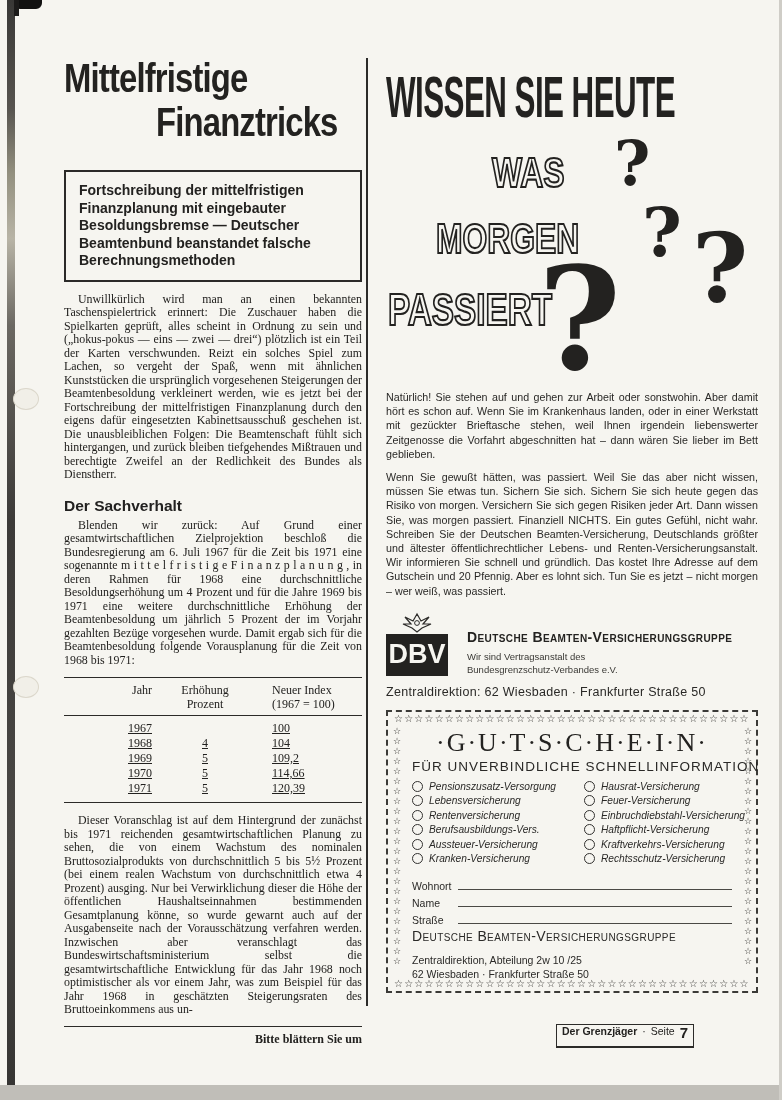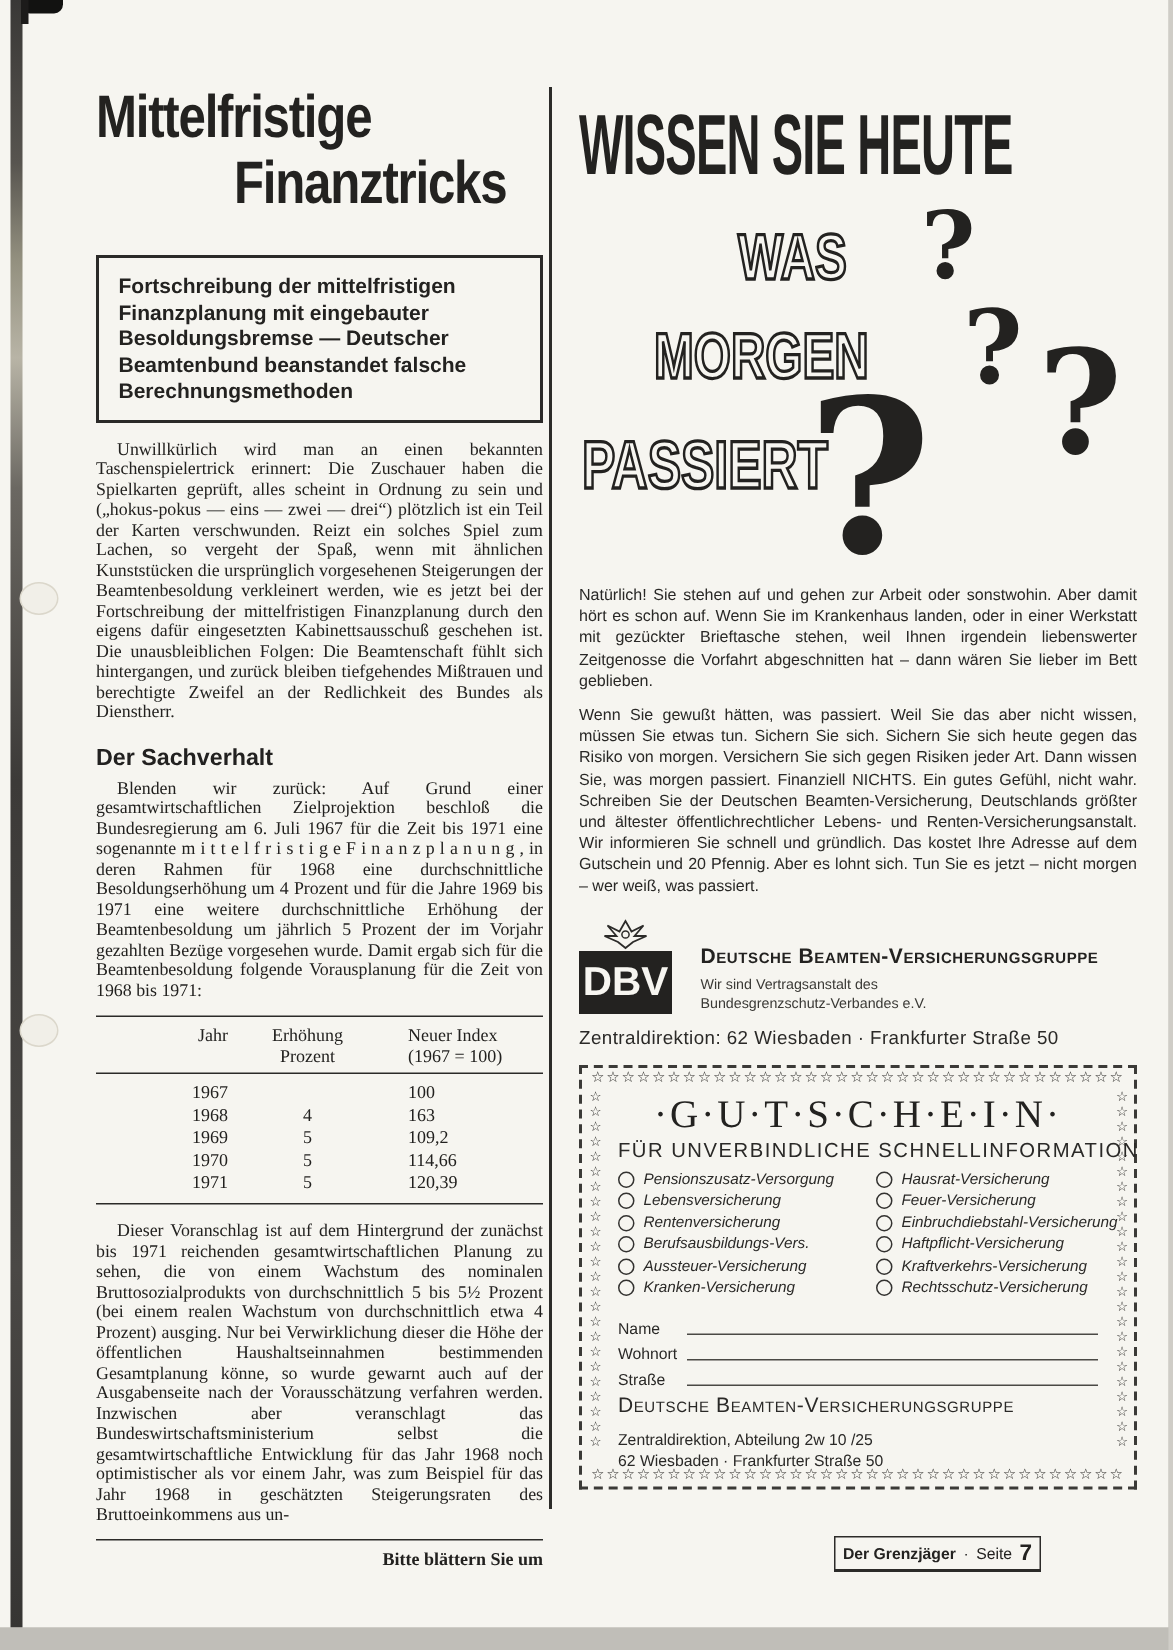--- a/index.html
+++ b/index.html
@@ -26,21 +26,21 @@
   .lead-box{margin-top:26px;border:2px solid #2b2a28;padding:10px 13px;
     font-weight:bold;font-size:14px;line-height:17.5px;color:#232220;}
   .serif{font-family:"Liberation Serif",serif;font-size:11.9px;line-height:13.5px;text-align:justify;color:#22211f;}
   .para{margin-top:11px;text-indent:14px;}
   .section-head{margin:15px 0 4px 0;font-weight:bold;font-size:15.5px;color:#222120;}
   
   .idx-table{margin-top:10px;border-top:1.5px solid #2b2a28;border-bottom:1.5px solid #2b2a28;
     font-family:"Liberation Serif",serif;font-size:12px;color:#22211f;}
   .idx-head{display:flex;padding:5px 0 4px 0;border-bottom:1.2px solid #2b2a28;line-height:14px;}
   .idx-row{display:flex;line-height:15px;}
-  .idx-body{padding:5px 0 6px 0;}
+  .idx-body{padding:5px 0 6px 0;text-decoration:underline;}
   .c1{width:88px;text-align:right;}
   .c2{width:106px;text-align:center;}
   .c3{width:104px;text-align:left;padding-left:14px;box-sizing:border-box;}
   .continue-rule{margin-top:9px;border-top:1.5px solid #2b2a28;}
   .continue-note{margin-top:5px;text-align:right;font-family:"Liberation Serif",serif;
     font-weight:bold;font-size:12px;color:#22211f;}
 
   
   .right-col{position:absolute;left:386px;top:56px;width:372px;color:#222120;}
   .ad-headline{position:relative;height:334px;}
@@ -86,21 +86,21 @@
   .fields{margin-top:11px;}
   .field-row{display:flex;align-items:flex-end;font-size:10.5px;color:#2a2927;height:17px;}
   .field-label{flex:0 0 46px;}
   .field-line{flex:1;border-bottom:1.2px solid #4a4945;margin-bottom:2px;}
   .addressee{margin-top:7px;font-size:10.5px;color:#2a2927;}
   .addressee-name{margin-top:2px;font-size:14px;letter-spacing:.4px;font-variant:small-caps;color:#2a2927;}
   .dept{margin-top:10px;font-size:10.5px;line-height:13.5px;color:#2a2927;}
 
   
   .footer-box{position:absolute;left:556px;top:1024px;width:136px;height:21px;border:1.5px solid #2c2b29;
-    border-bottom-width:2.5px;display:flex;align-items:center;justify-content:center;gap:5px;background:#f6f5f0;}
+    border-bottom-width:2.5px;display:flex;justify-content:center;gap:5px;background:#f6f5f0;}
   .footer-pub{font-weight:bold;font-size:10.5px;color:#232220;}
   .footer-sep{font-size:10.5px;color:#232220;}
   .footer-word{font-weight:normal;font-size:10.5px;color:#232220;}
   .footer-num{font-weight:bold;font-size:15px;color:#232220;line-height:1;}
 </style>
 </head>
 <body>
 
 <div class="canvas">
   <div class="page"></div>
@@ -145,21 +145,21 @@
       </div>
       <div class="idx-body">
         <div class="idx-row">
           <div class="c1">1967</div>
           <div class="c2"></div>
           <div class="c3">100</div>
         </div>
         <div class="idx-row">
           <div class="c1">1968</div>
           <div class="c2">4</div>
-          <div class="c3">163</div>
+          <div class="c3">104</div>
         </div>
         <div class="idx-row">
           <div class="c1">1969</div>
           <div class="c2">5</div>
           <div class="c3">109,2</div>
         </div>
         <div class="idx-row">
           <div class="c1">1970</div>
           <div class="c2">5</div>
           <div class="c3">114,66</div>
@@ -269,25 +269,25 @@
             <span>Kranken-Versicherung</span>
           </div>
         <div class="opt">
             <span class="circle"></span>
             <span>Rechtsschutz-Versicherung</span>
           </div>
       </div>
 
       <div class="fields">
         <div class="field-row">
+          <span class="field-label">Wohnort</span>
+          <span class="field-line"></span>
+        </div>
+        <div class="field-row">
           <span class="field-label">Name</span>
-          <span class="field-line"></span>
-        </div>
-        <div class="field-row">
-          <span class="field-label">Wohnort</span>
           <span class="field-line"></span>
         </div>
         <div class="field-row">
           <span class="field-label">Straße</span>
           <span class="field-line"></span>
         </div>
       </div>
 
       <div class="addressee-name">Deutsche Beamten-Versicherungsgruppe</div>
 

